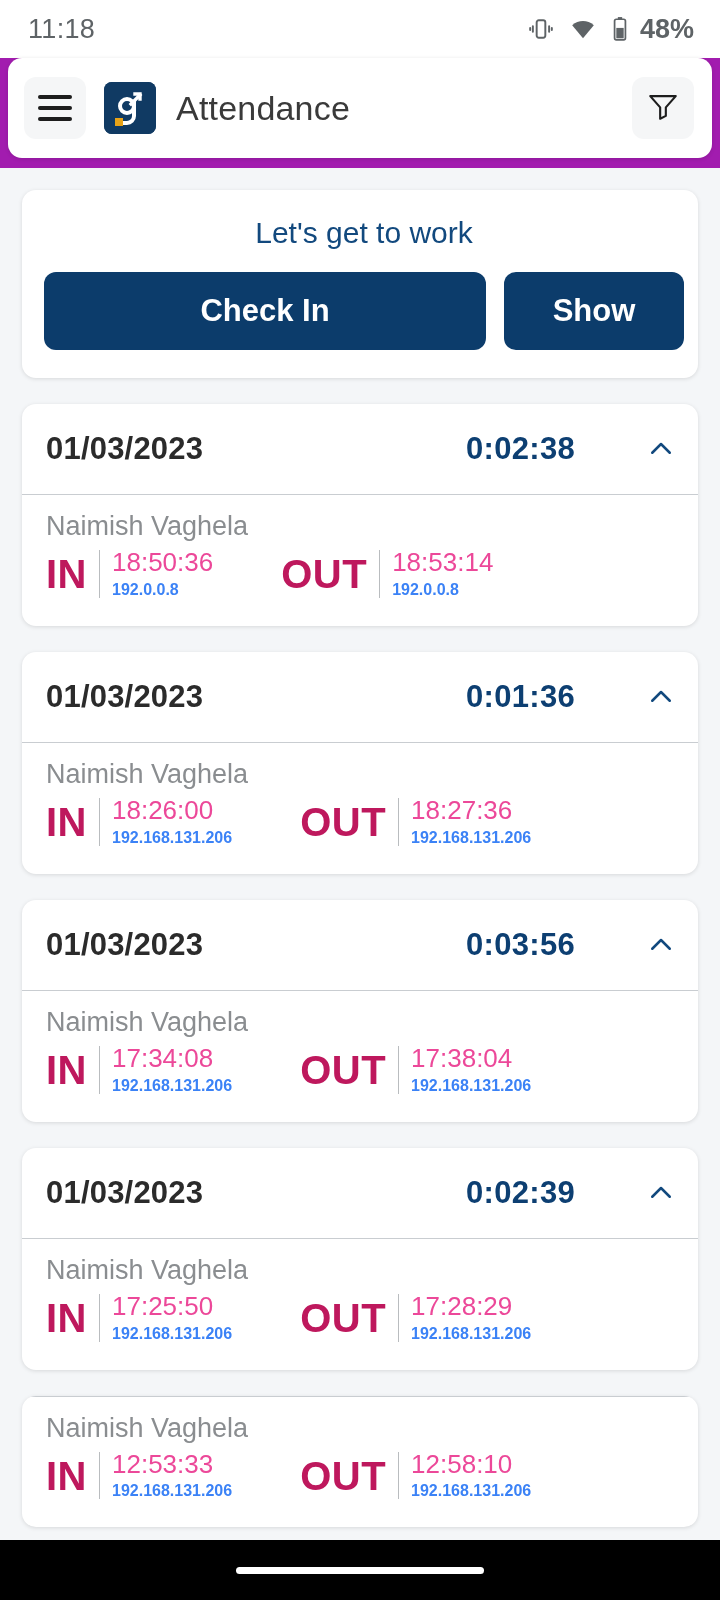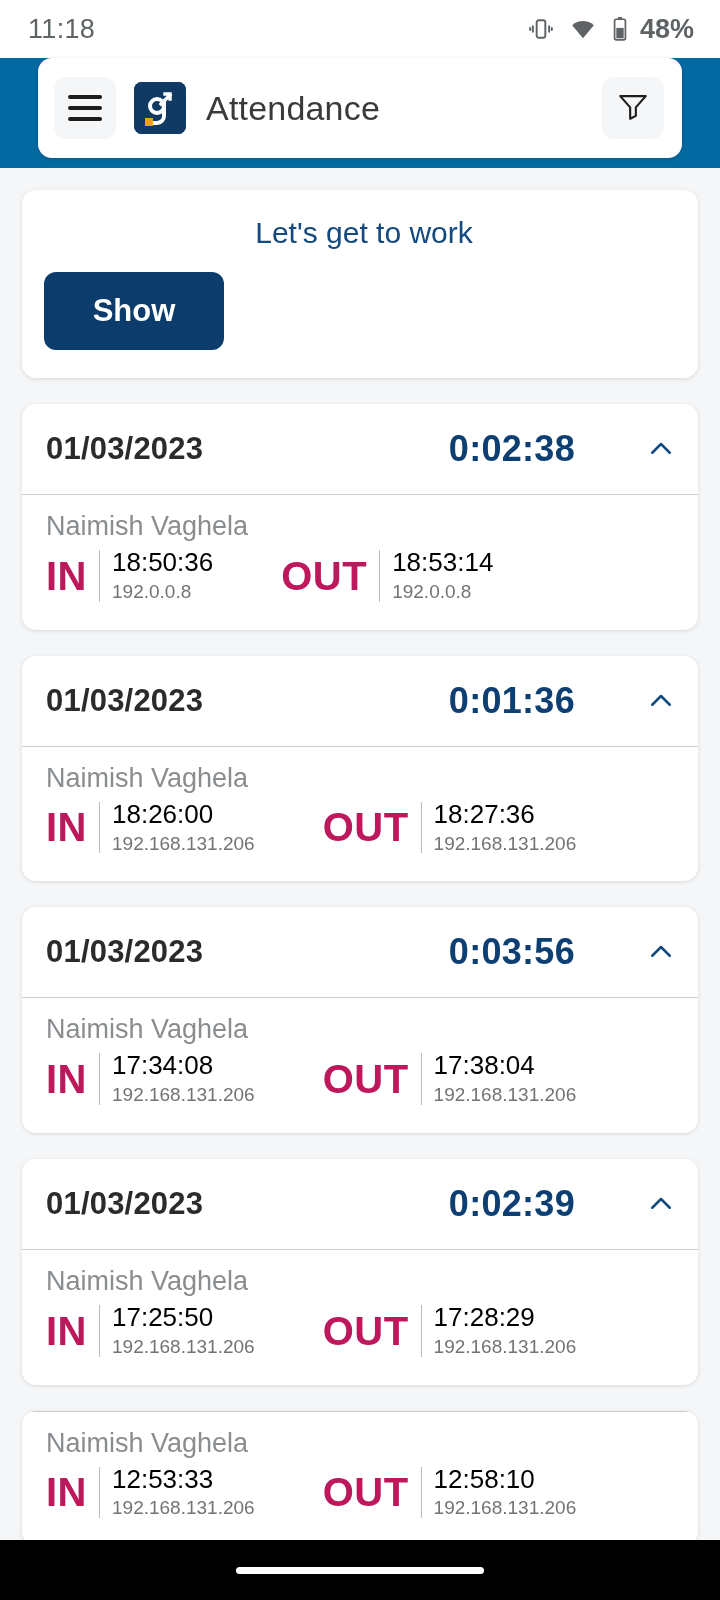--- a/index.html
+++ b/index.html
@@ -30,22 +30,22 @@
     display:flex; align-items:center; gap:15px;
   }
   .status-right svg{ display:block; }
   .battery-pct{
     font-size:27px; color:#5e6366; margin-left:-3px;font-weight:bold;
   }
 
   
   .appbar-wrap{
     flex:0 0 110px;
-    background:#0369a1;
-    padding:0 38px;
+    background:#a21caf;
+    padding:0 8px;
   }
   .appbar{
     height:100px;
     background:#ffffff;
     border-radius:14px;
     box-shadow:0 1px 4px rgba(0,0,0,.13);
     display:flex; align-items:center;
     padding:0 18px 0 16px;
   }
   .icon-btn{
@@ -119,21 +119,21 @@
     display:flex; align-items:center;
     padding:0 22px 0 24px;
     gap:45px;
   }
   .rec-date{
     font-size:31px; font-weight:bold; color:#2b2b2b;
     letter-spacing:.2px;
     flex:1 1 auto;
   }
   .rec-duration{
-    font-size:36px; font-weight:bold; color:#0d3f72;
+    font-size:31px; font-weight:bold; color:#0d3f72;
     letter-spacing:.3px;
     margin-right:26px;
   }
   .chev{ width:30px; height:30px; flex:0 0 auto; display:flex; align-items:center; justify-content:center; }
   .record-divider{ height:1px; background:#c9cdd1; }
   .record-body{
     padding:16px 24px 26px 24px;
   }
   .emp-name{
     font-size:27px; color:#8a8d90; margin-bottom:6px;
@@ -142,22 +142,22 @@
   .io-block{ display:flex; align-items:stretch; }
   .io-block.out{ margin-left:68px; }
   .io-label{
     font-size:40px; font-weight:bold; color:#be185d;
     line-height:1; display:flex; align-items:center;
     padding-right:12px;
     letter-spacing:.5px;
   }
   .io-sep{ width:1px; background:#b9bcbf; margin:2px 0 2px 0; }
   .io-vals{ padding-left:12px; display:flex; flex-direction:column; justify-content:center; }
-  .io-time{ font-size:26px; color:#000000; line-height:1.15; }
-  .io-ip{ font-size:19px; color:#737373; line-height:1.25; margin-top:2px; }
+  .io-time{ font-size:26px; color:#ec4899; line-height:1.15; }
+  .io-ip{ font-size:16px; color:#3b82f6; line-height:1.25; margin-top:2px;font-weight:bold; }
 
   
   .navbar{
     position:absolute; left:0; bottom:0;
     width:720px; height:60px;
     background:#000000;
     display:flex; align-items:center; justify-content:center;
   }
   .home-pill{
     width:248px; height:7px;
@@ -222,20 +222,21 @@
         </span>
       </div>
     </div>
   </div>
 
   <div class="content">
 
     <div class="action-card">
       <div class="action-title">Let's get to work</div>
       <div class="action-row">
+        <button class="btn btn-checkin">Check In</button>
         <button class="btn btn-show">Show</button>
       </div>
     </div>
 
     <div id="records">
   <div class="record">
     <div class="record-head">
       <div class="rec-date">01/03/2023</div>
       <div class="rec-duration">0:02:38</div>
       <span class="chev">

